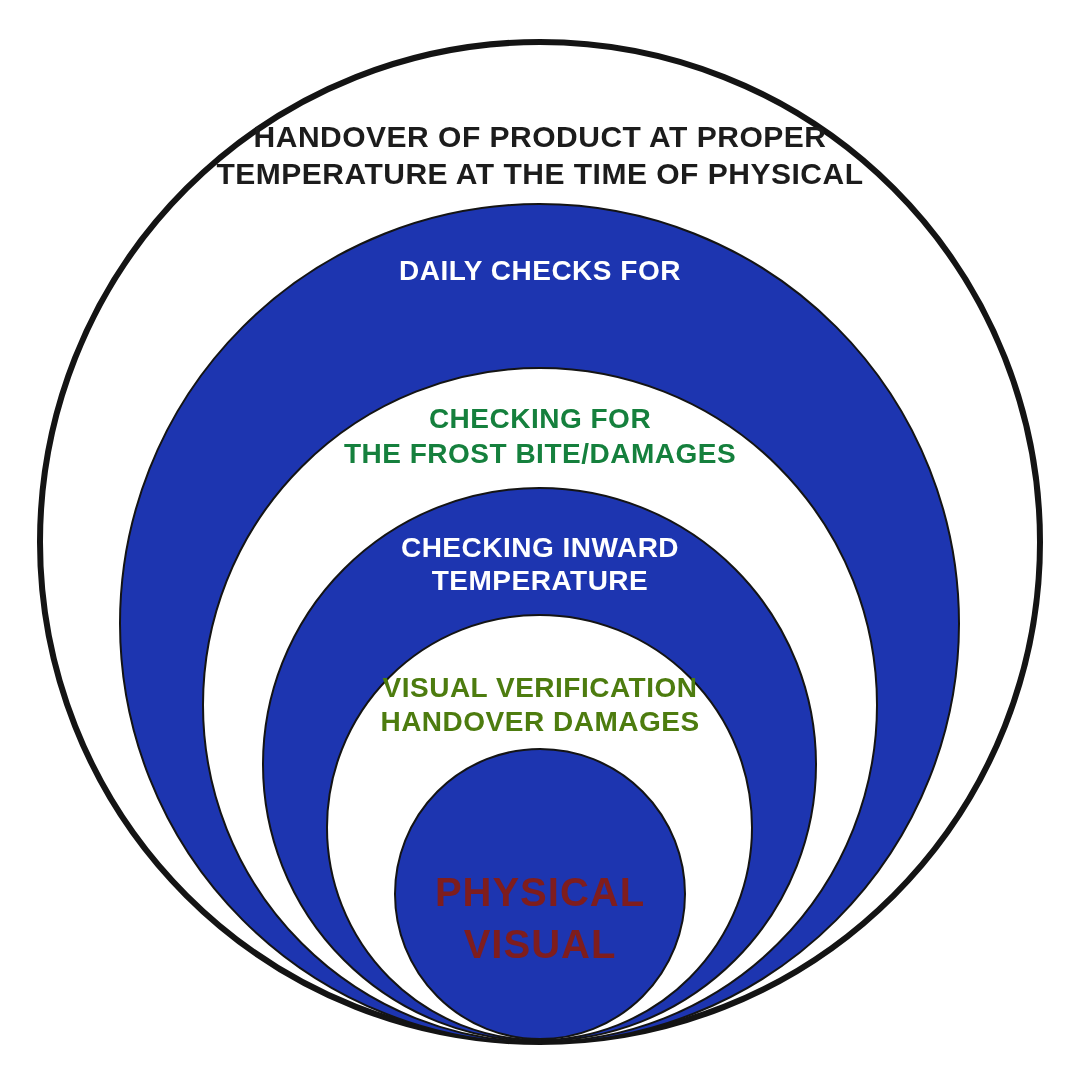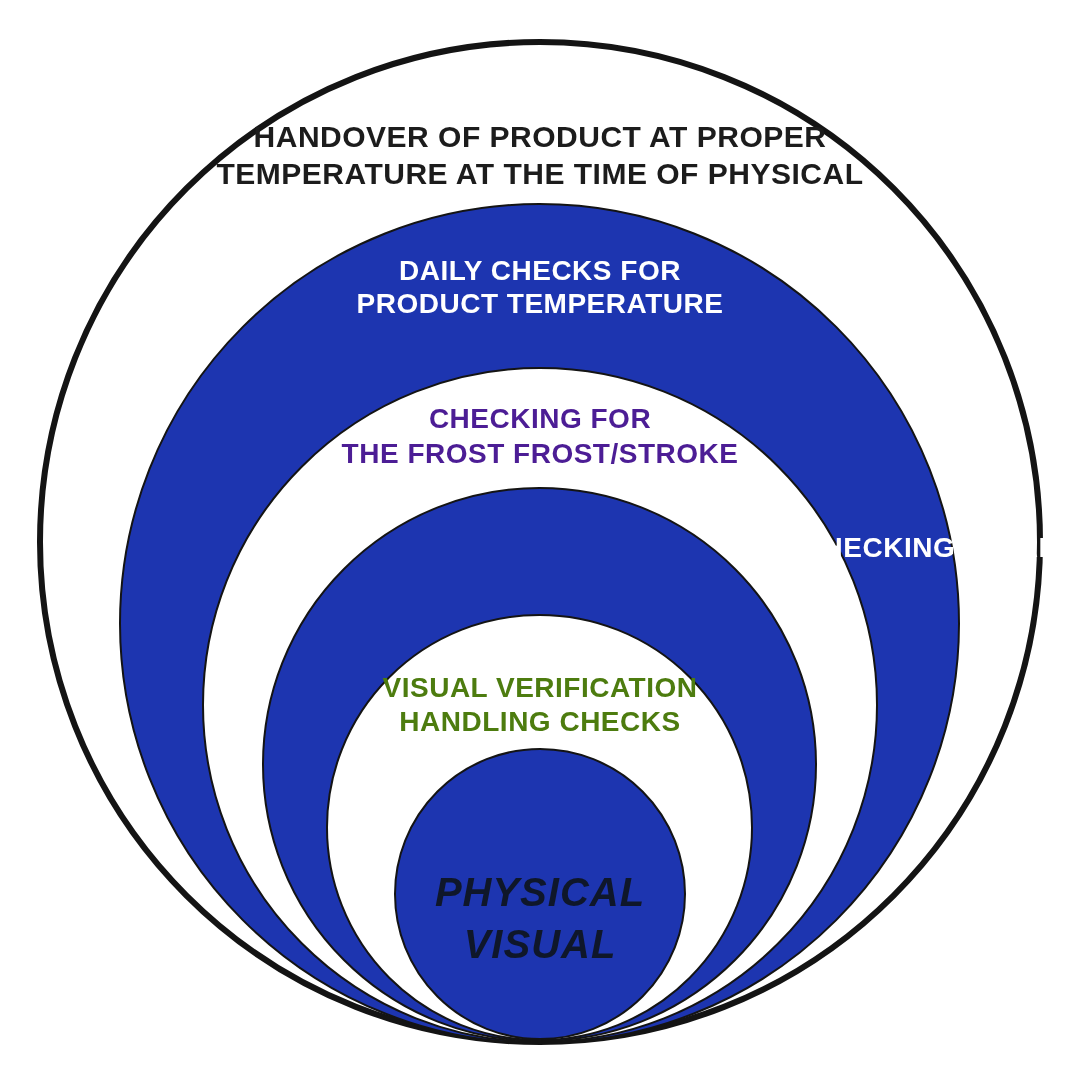--- a/index.html
+++ b/index.html
@@ -56,35 +56,35 @@
   <div class="ring ring-5" style="background-color: rgb(255, 255, 255);"></div>
   <div class="ring ring-6" style="background-color: rgb(29, 53, 176);"></div>
 
   <div class="label label-1" style="color: rgb(28, 28, 28);">
     <span class="line">HANDOVER OF PRODUCT AT PROPER</span>
     <span class="line">TEMPERATURE AT THE TIME OF PHYSICAL</span>
   </div>
 
   <div class="label label-2" style="color: rgb(255, 255, 255);">
     <span class="line">DAILY CHECKS FOR</span>
-    <span class="line">PRODUCT TEMPERATURE</span>
   </div>
 
-  <div class="label label-3" style="color: #4c1d95;">
+  <div class="label label-3" style="color: #15803d;">
     <span class="line">CHECKING FOR</span>
-    <span class="line">THE FROST FROST/STROKE</span>
+    <span class="line">THE FROST BITE/DAMAGES</span>
   </div>
 
-  <div class="label label-4" style="color: rgb(255, 255, 255); text-align: right;">
+  <div class="label label-4" style="color: rgb(255, 255, 255);">
     <span class="line">CHECKING INWARD</span>
+    <span class="line">TEMPERATURE</span>
   </div>
 
   <div class="label label-5" style="color: #4d7c0f;">
     <span class="line">VISUAL VERIFICATION</span>
-    <span class="line">HANDLING CHECKS</span>
+    <span class="line">HANDOVER DAMAGES</span>
   </div>
 
-  <div class="label label-6" style="color: #0f172a; font-style: italic;">
+  <div class="label label-6" style="color: #7f1d1d;">
     <span class="line">PHYSICAL</span>
     <span class="line">VISUAL</span>
   </div>
 
 </div>
 
 </body></html>

